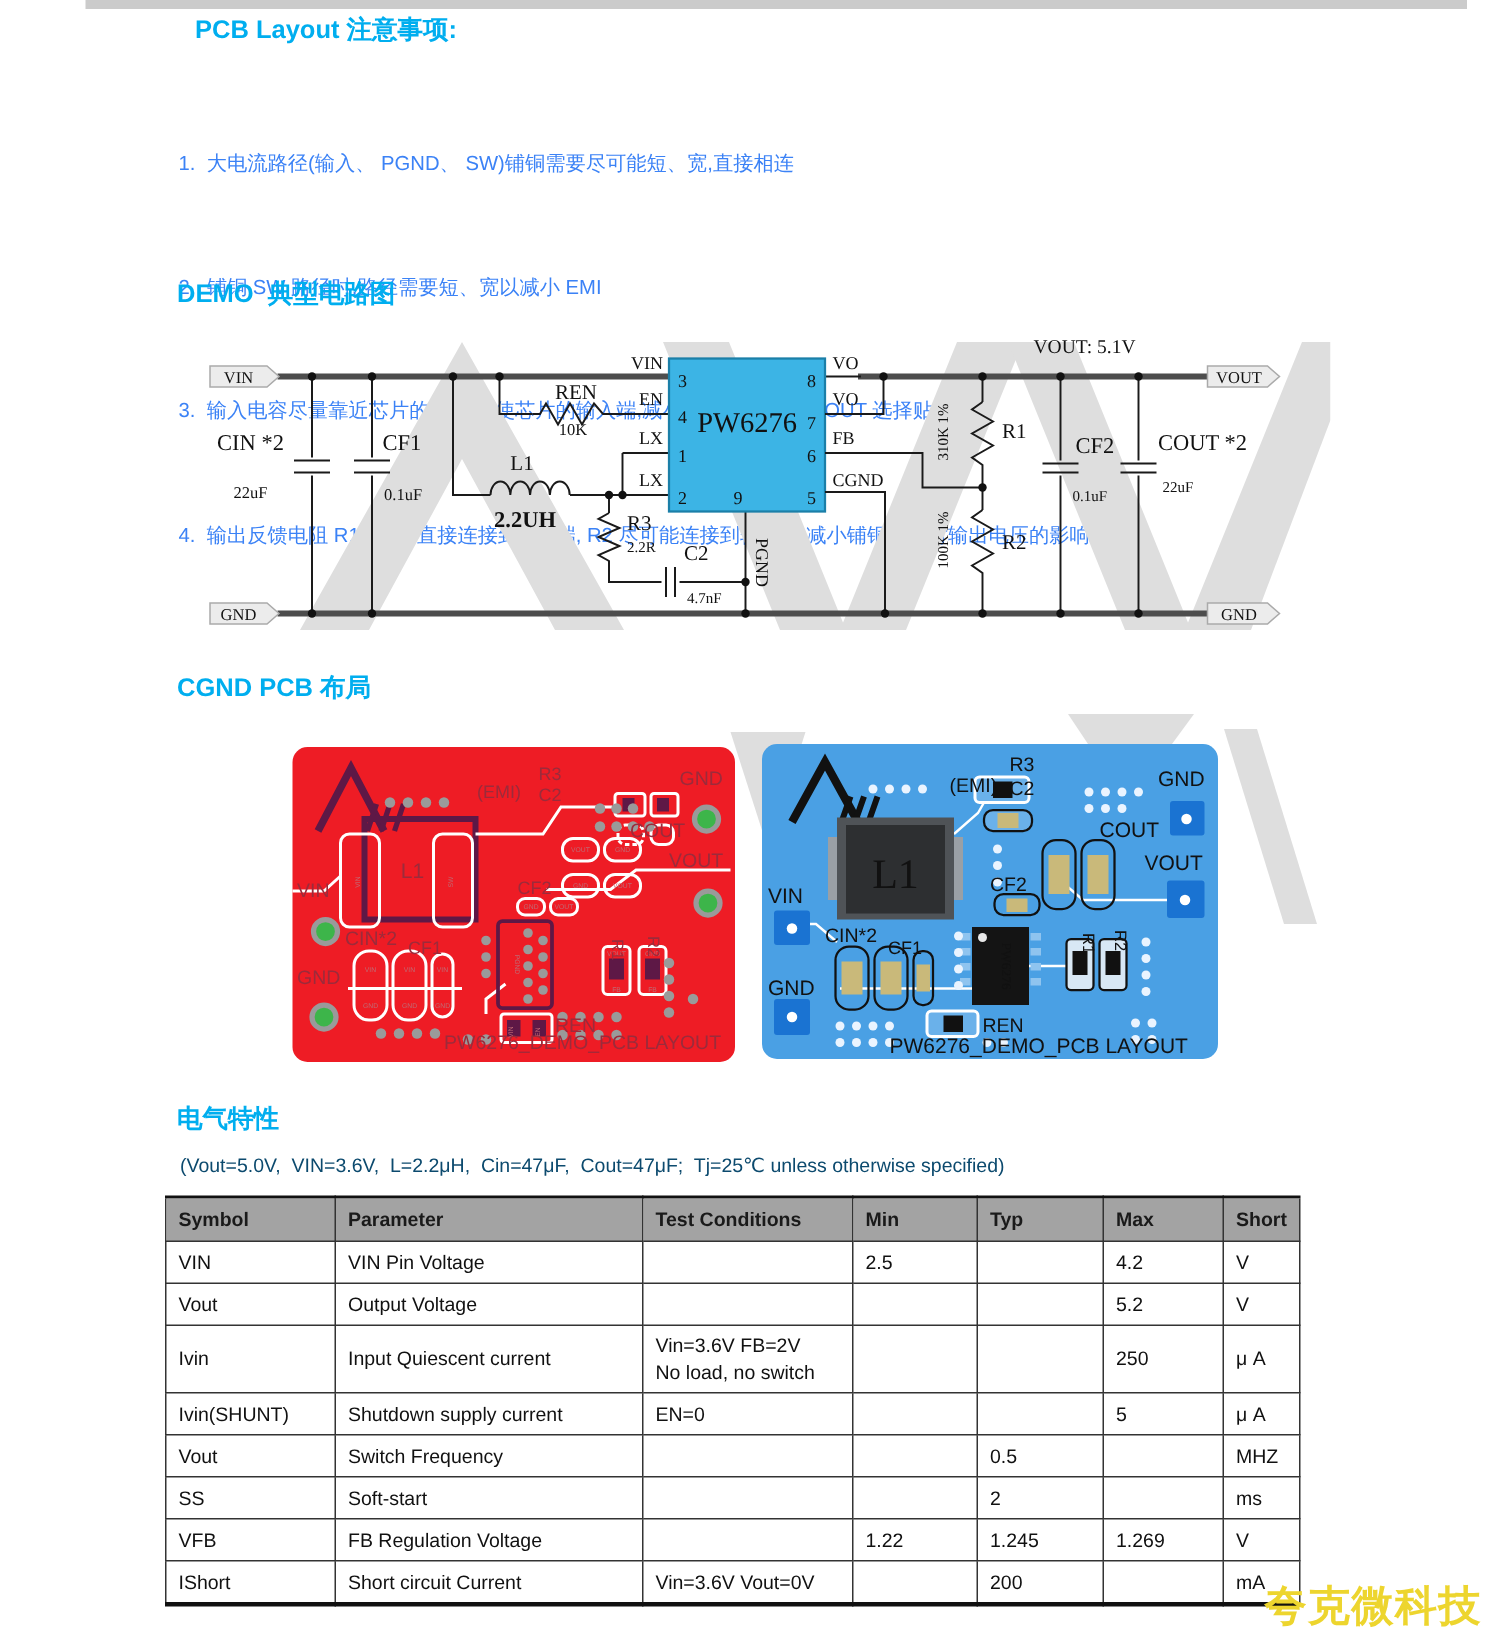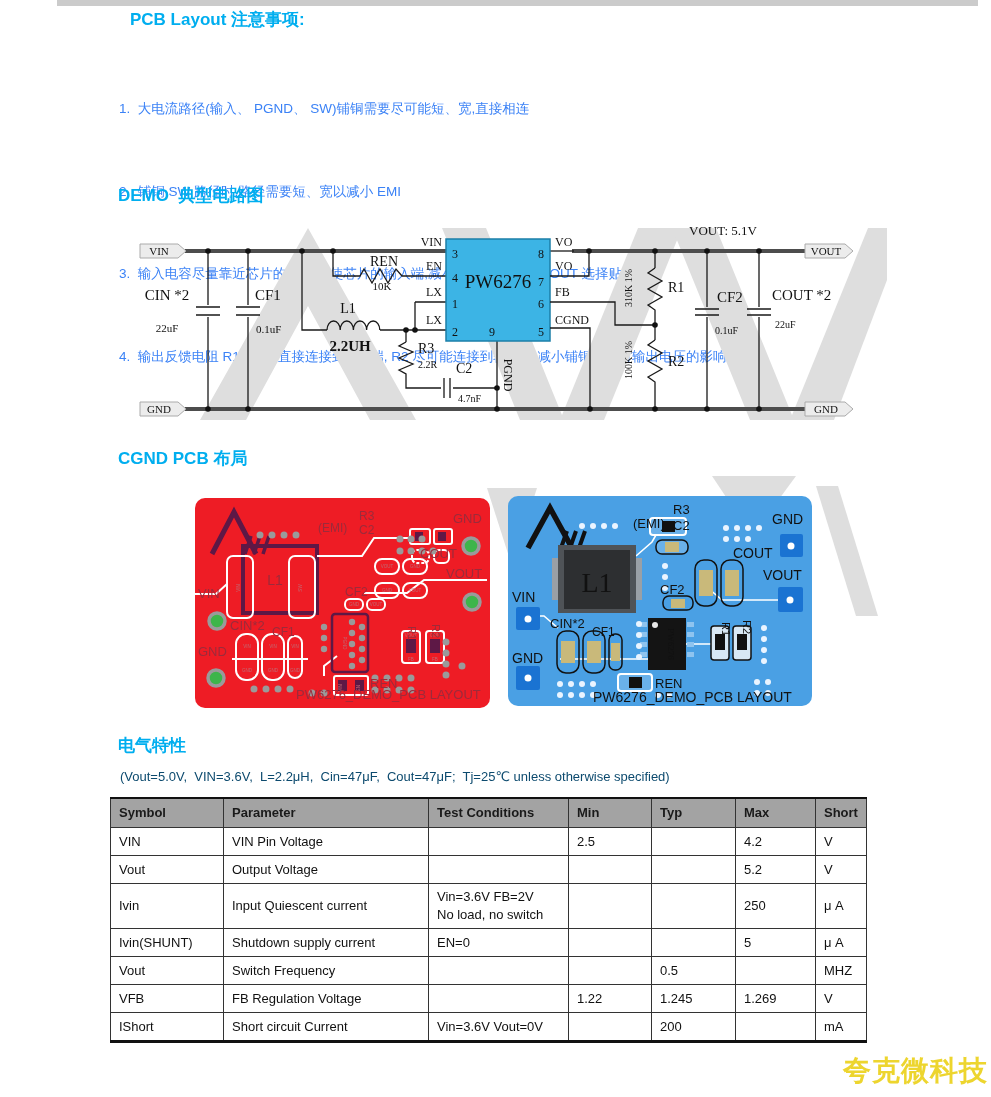--- a/index.html
+++ b/index.html
@@ -585,20 +585,29 @@
       <tr>
         <td>Vout</td>
         <td>Switch Frequency</td>
         <td></td>
         <td></td>
         <td>0.5</td>
         <td></td>
         <td>MHZ</td>
       </tr>
       <tr>
+        <td>SS</td>
+        <td>Soft-start</td>
+        <td></td>
+        <td></td>
+        <td>2</td>
+        <td></td>
+        <td>ms</td>
+      </tr>
+      <tr>
         <td>VFB</td>
         <td>FB Regulation Voltage</td>
         <td></td>
         <td>1.22</td>
         <td>1.245</td>
         <td>1.269</td>
         <td>V</td>
       </tr>
       <tr>
         <td>IShort</td>

